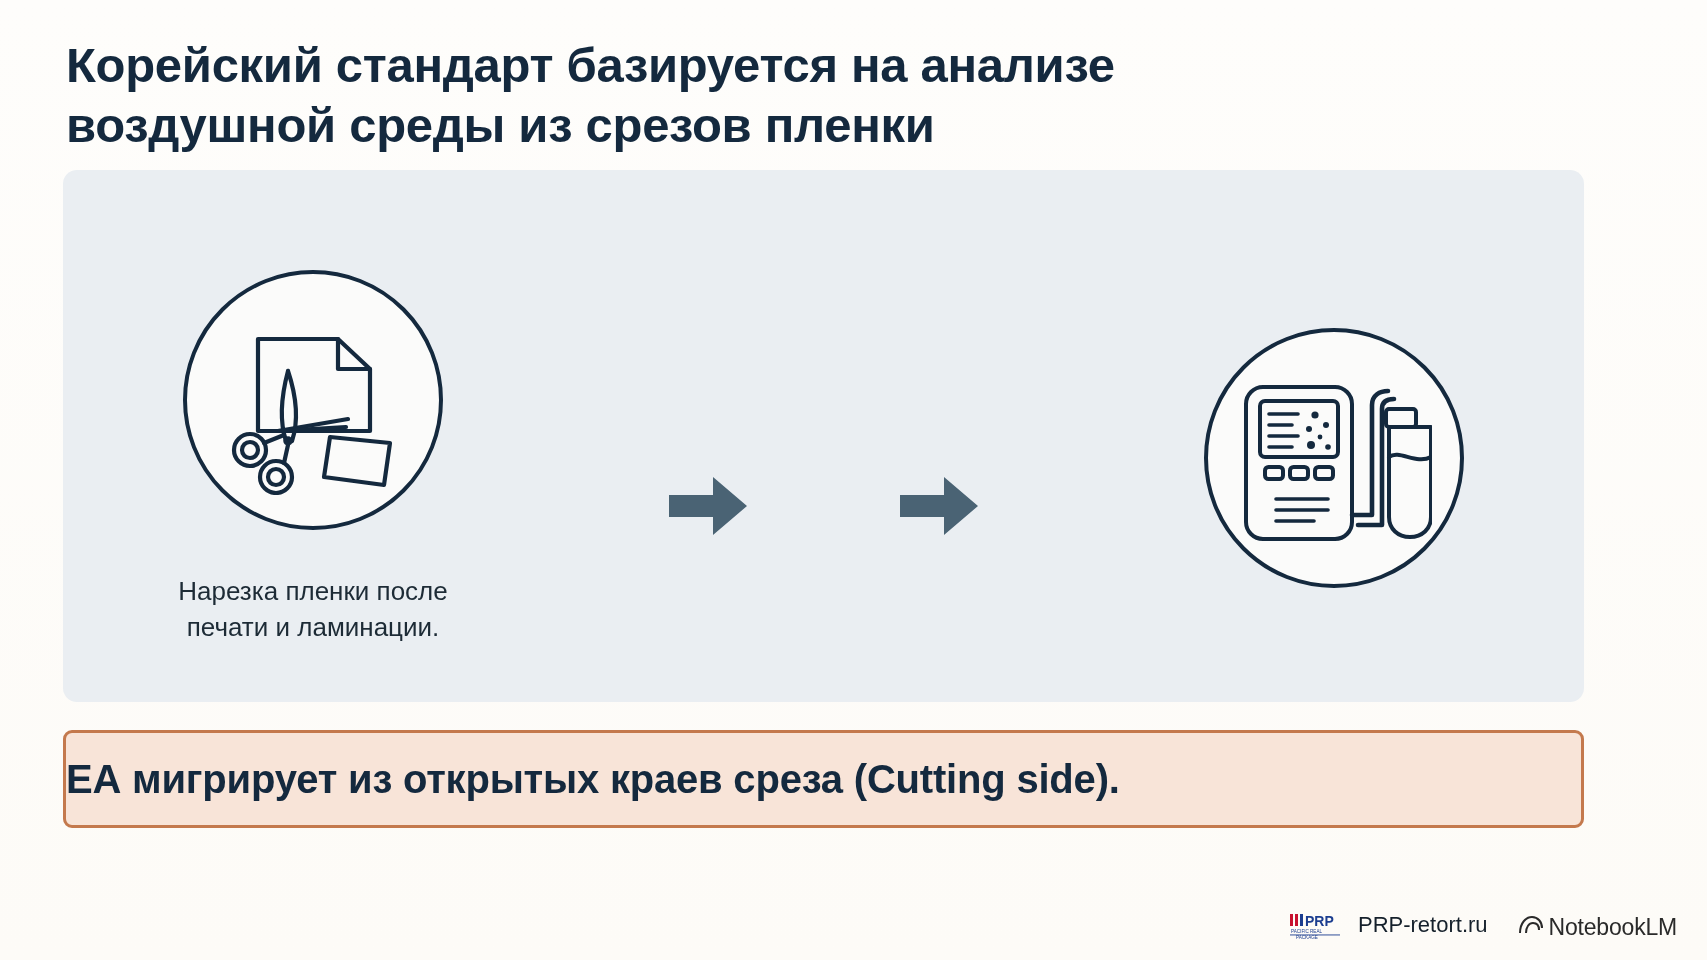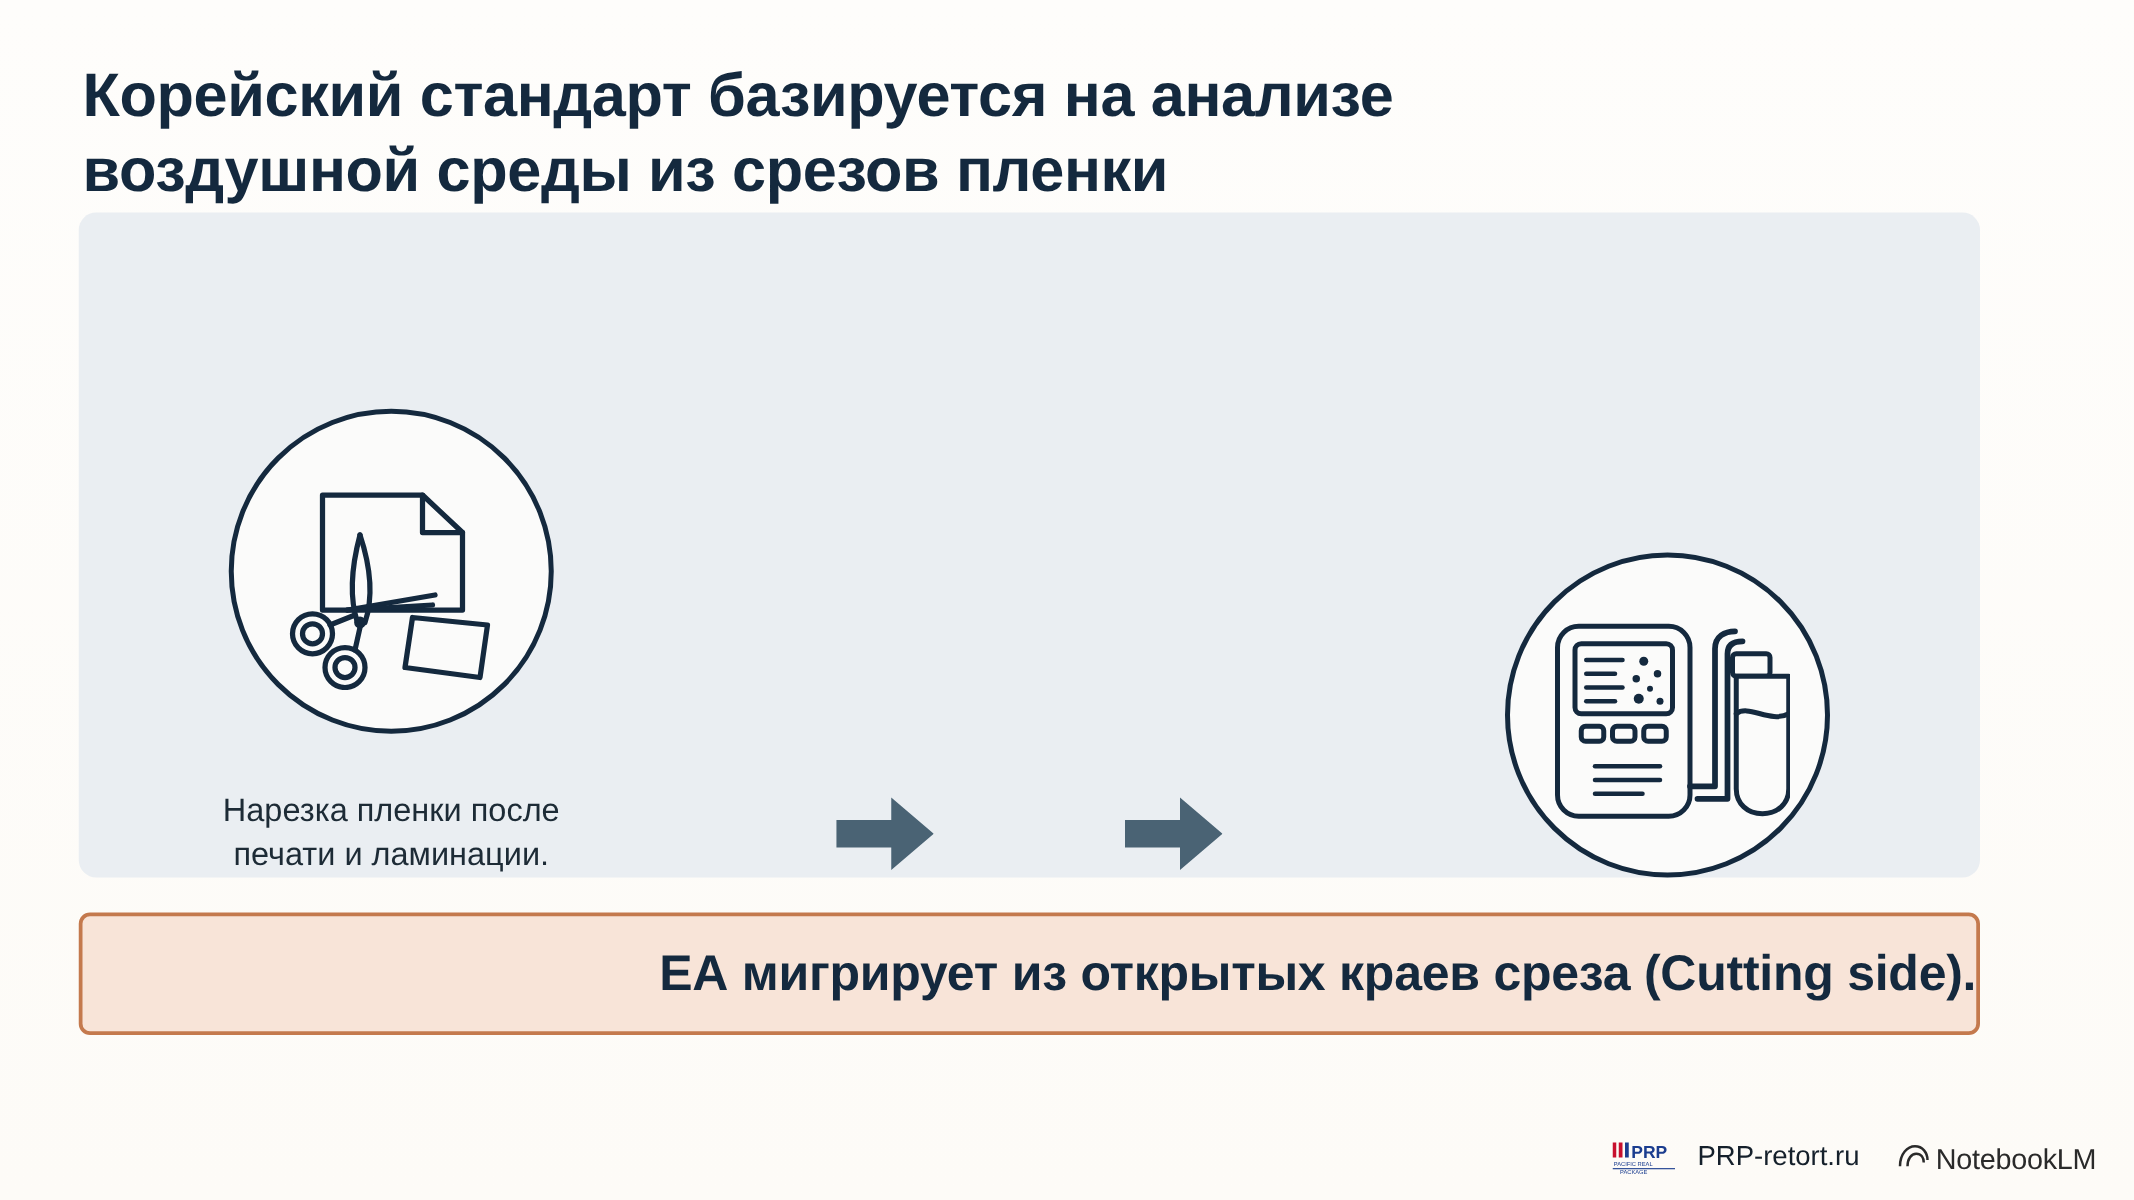--- a/index.html
+++ b/index.html
@@ -19,21 +19,21 @@
   .slide {
     position: absolute;
     inset: 0;
     background: linear-gradient(180deg, #fefdfb 0%, #fdfbf7 100%);
   }
 
   
   .title {
     position: absolute;
     left: 66px;
-    top: 48px;
+    top: 36px;
     width: 1300px;
     color: #14293e;
     font-size: 49px;
     line-height: 1.22;
     font-weight: 700;
     letter-spacing: -0.3px;
     font-stretch: condensed;
     white-space: pre-line;
   }
 
@@ -45,21 +45,21 @@
     width: 1521px;
     height: 532px;
     background: #eaeef2;
     border-radius: 14px;
   }
 
   .steps {
     position: absolute;
     inset: 0;
     display: flex;
-    align-items: flex-end;
+    align-items: center;
     justify-content: space-between;
     padding: 44px 46px 0 46px;
   }
 
   .step {
     width: 408px;
     display: flex;
     flex-direction: column;
     align-items: center;
   }
@@ -101,21 +101,21 @@
     position: absolute;
     left: 63px;
     top: 730px;
     width: 1521px;
     height: 98px;
     background: #f8e4d8;
     border: 3px solid #c4794d;
     border-radius: 9px;
     display: flex;
     align-items: center;
-    justify-content: flex-end;
+    justify-content: flex-start;
   }
 
   .banner-text {
     color: #14293e;
     font-size: 40px;
     font-weight: 700;
     letter-spacing: -0.2px;
     font-stretch: condensed;
     text-align: center;
   }

